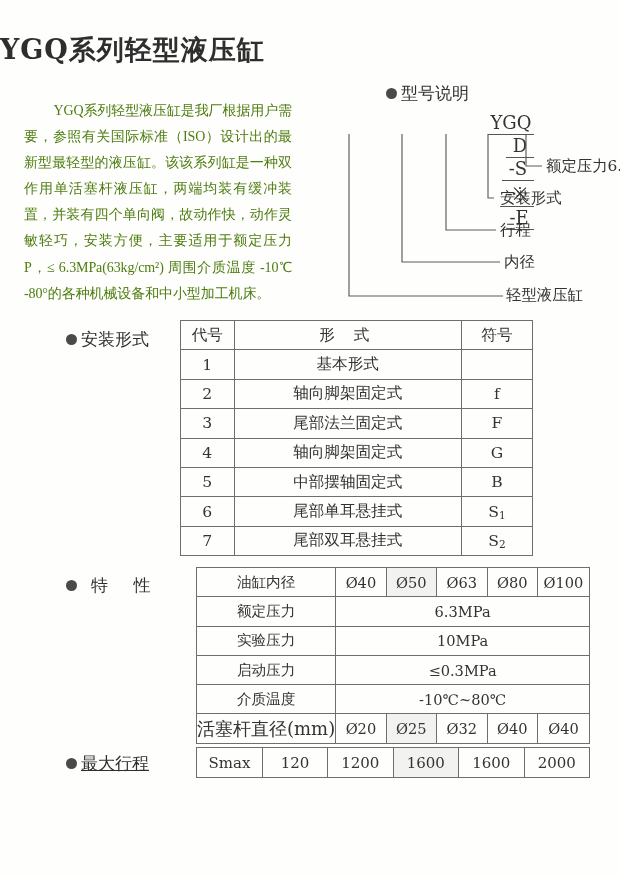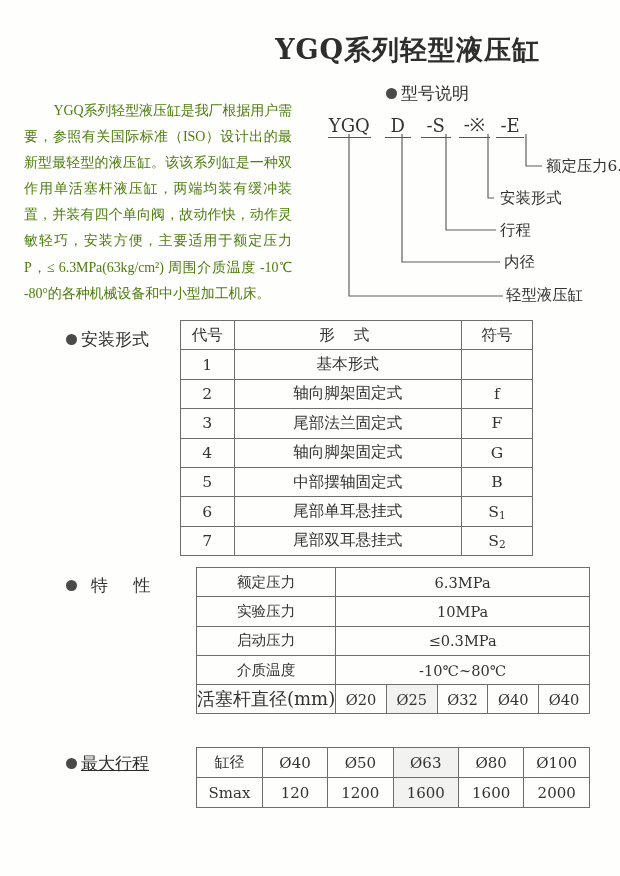--- a/index.html
+++ b/index.html
@@ -21,21 +21,21 @@
     inset: 0;
     background: #fefefc;
   }
 
   
   #doc-title {
     position: absolute;
     top: 32px;
     left: 0;
     width: 540px;
-    text-align: right;
+    text-align: left;
     font-family: "DejaVu Serif", "Liberation Serif", serif;
     font-weight: bold;
     font-size: 27px;
     letter-spacing: 1px;
     color: #2e2e2e;
   }
 
   
   #intro-paragraph {
     position: absolute;
@@ -76,24 +76,25 @@
     vertical-align: 0px;
   }
   #model-heading {
     position: absolute;
     top: 0;
     left: 58px;
   }
   #model-code-row {
     position: absolute;
     top: 30px;
-    left: 0;
+    left: 10px;
     width: 196px;
     display: flex;
     align-items: flex-end;
+    flex-direction: column;
   }
   .code-seg {
     font-family: "DejaVu Serif", "Liberation Serif", serif;
     font-size: 18px;
     color: #333;
     border-bottom: 1.3px solid #555;
     text-align: center;
     padding-bottom: 1px;
     white-space: nowrap;
   }
@@ -286,20 +287,28 @@
     </tbody>
   </table>
 
   <div id="char-heading" class="section-heading">
     <span class="bullet"></span><span class="spaced-2">特  性</span>
   </div>
 
   <table id="char-table" class="data-table">
     <tbody>
       <tr>
+        <td class="c-label">油缸内径</td>
+        <td class="c-v">Ø40</td>
+        <td class="c-v shade">Ø50</td>
+        <td class="c-v">Ø63</td>
+        <td class="c-v">Ø80</td>
+        <td class="c-v">Ø100</td>
+      </tr>
+      <tr>
         <td class="c-label">额定压力</td>
         <td colspan="5">6.3MPa</td>
       </tr>
       <tr>
         <td class="c-label">实验压力</td>
         <td colspan="5">10MPa</td>
       </tr>
       <tr>
         <td class="c-label">启动压力</td>
         <td colspan="5">≤0.3MPa</td>
@@ -319,28 +328,20 @@
     </tbody>
   </table>
 
   <div id="stroke-heading" class="section-heading">
     <span class="bullet"></span><span>最大行程</span>
   </div>
 
   <table id="stroke-table" class="data-table">
     <tbody>
       <tr>
-        <td class="c-label">缸径</td>
-        <td class="c-v">Ø40</td>
-        <td class="c-v">Ø50</td>
-        <td class="c-v shade">Ø63</td>
-        <td class="c-v">Ø80</td>
-        <td class="c-v">Ø100</td>
-      </tr>
-      <tr>
         <td class="c-label">Smax</td>
         <td class="c-v">120</td>
         <td class="c-v">1200</td>
         <td class="c-v shade">1600</td>
         <td class="c-v">1600</td>
         <td class="c-v">2000</td>
       </tr>
     </tbody>
   </table>
 

